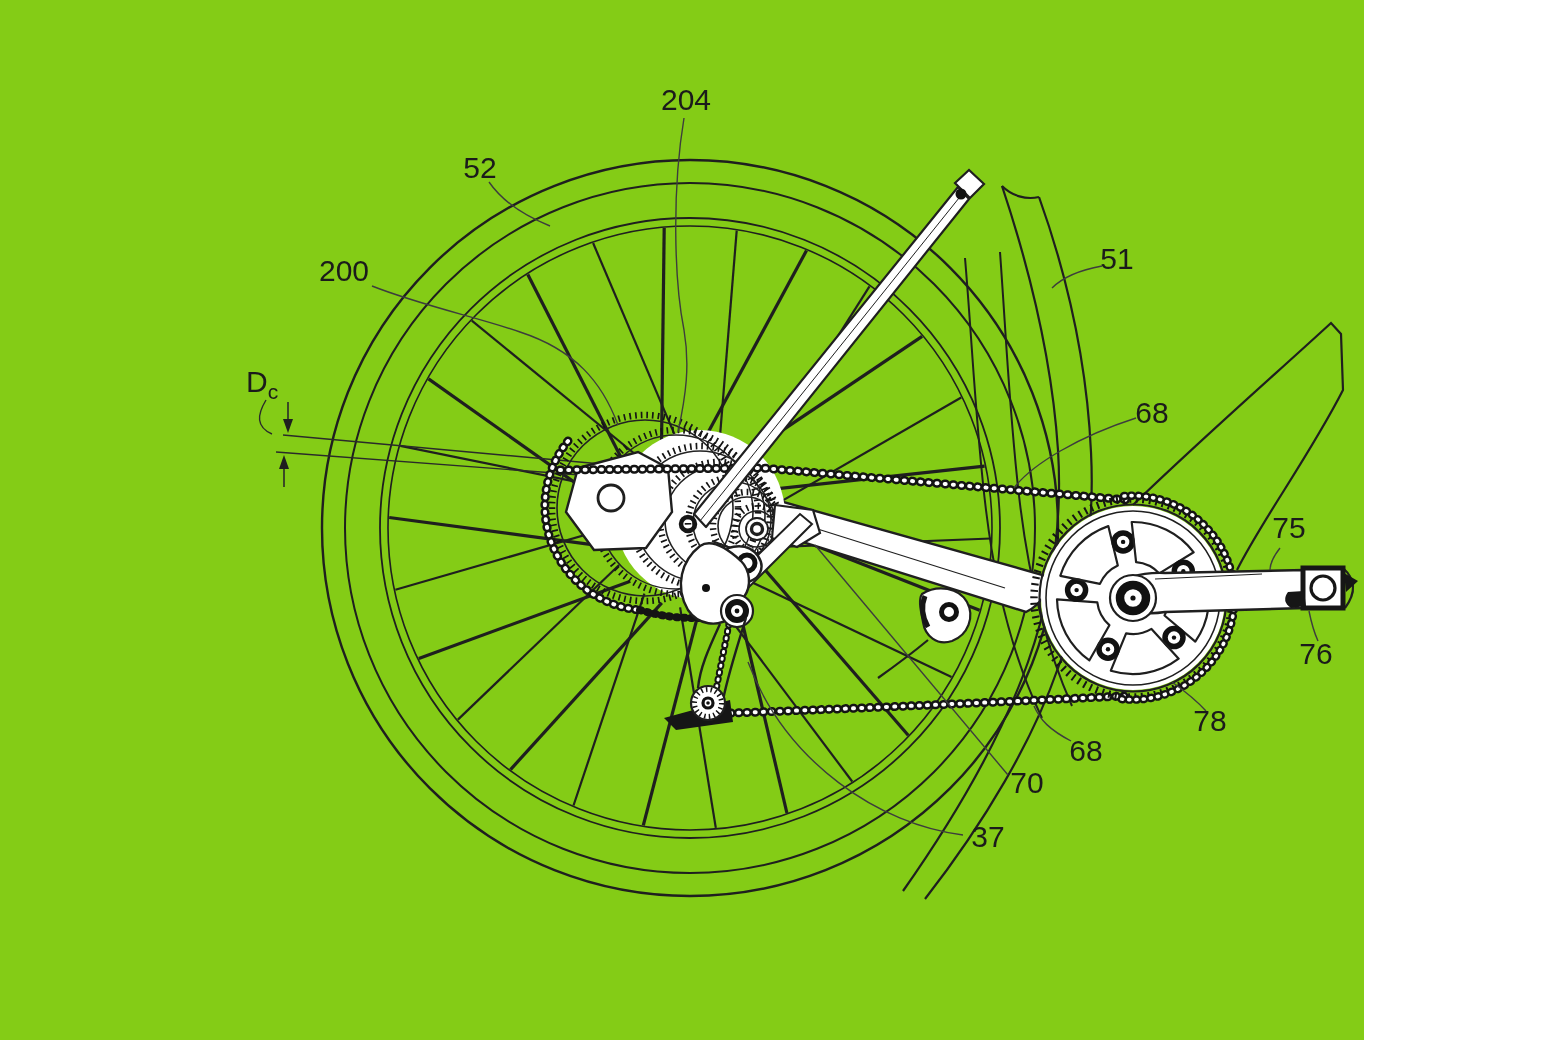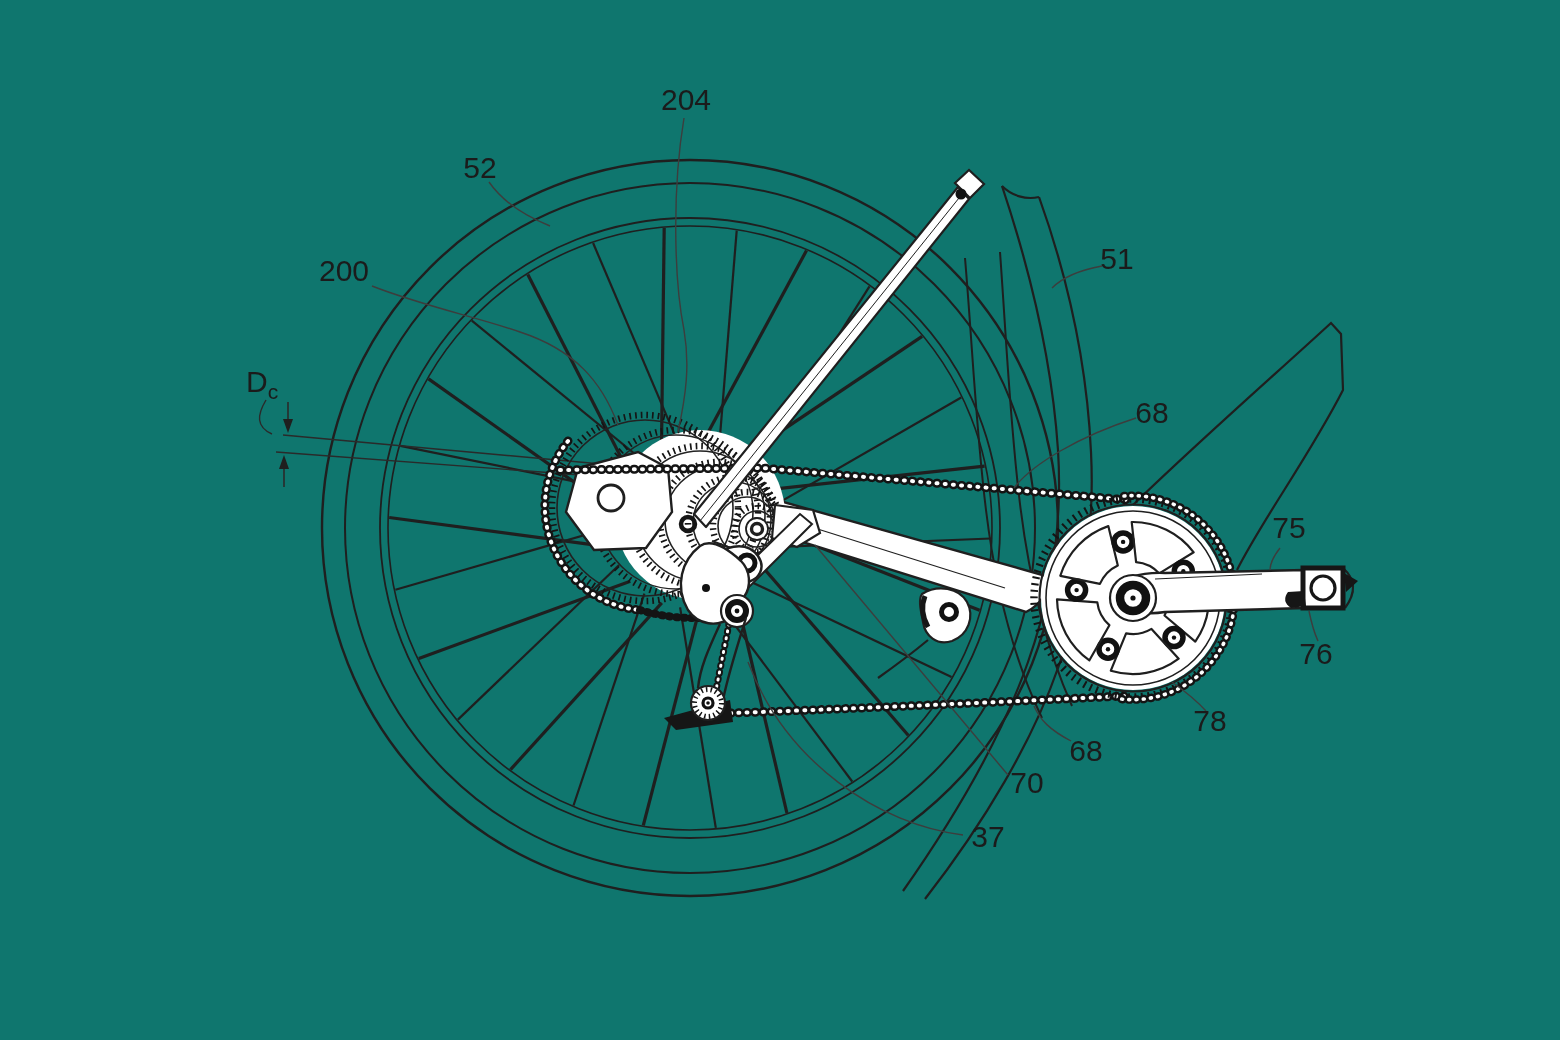--- a/index.html
+++ b/index.html
@@ -1,16 +1,16 @@
 <!DOCTYPE html>
 <html><head>
 <meta charset="utf-8">
 <style>
   html,body{margin:0;padding:0;background:#ffffff;}
-  .stage{position:relative;width:1560px;height:1040px;background:#0f766e;overflow:hidden;
+  .stage{position:relative;width:1364px;height:1040px;background:#84cc16;overflow:hidden;
          font-family:"Liberation Sans", sans-serif;}
   svg{display:block}
   .ref-label{font-family:"Liberation Sans", sans-serif;font-size:30px;fill:#1b1b1b;}
   .ref-sub{font-size:21px;}
 </style>
 </head>
 <body>
 
 <div class="stage">
 <svg id="fig" width="1560" height="1040" viewBox="0 0 1560 1040">

